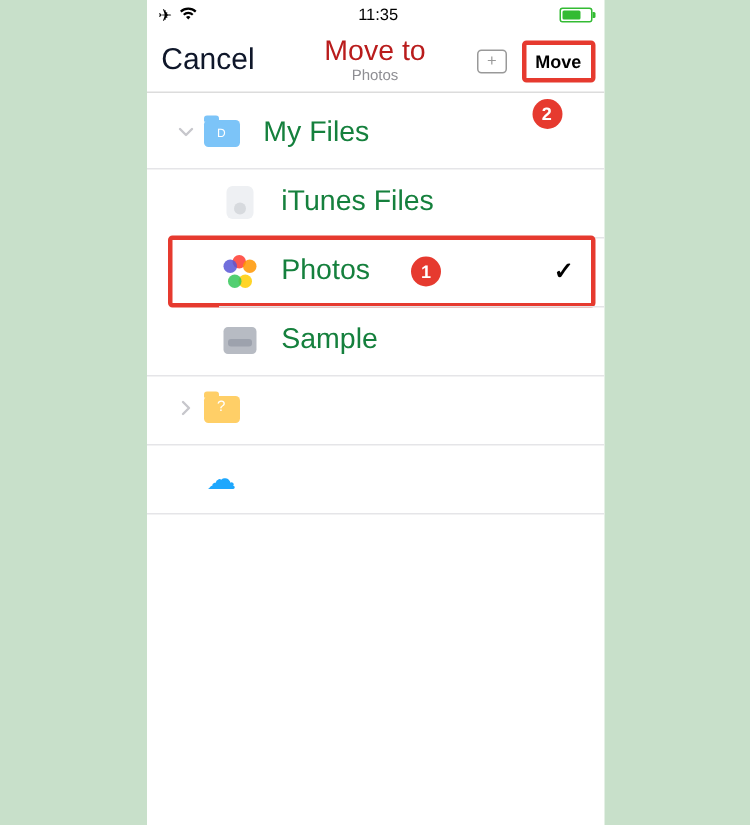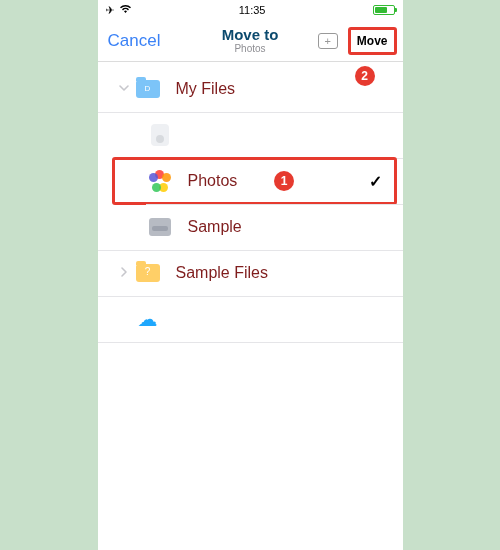--- a/index.html
+++ b/index.html
@@ -45,23 +45,23 @@
   .battery-fill { position:absolute; left:1px; top:1px; bottom:1px; width:60%; background:#3b3; border-radius:1px;}
   .nav {
     height: 42px;
     display:flex;
     align-items:center;
     justify-content:space-between;
     padding: 0 6px;
     border-bottom: 0.5px solid #dcdcdc;
     position: relative;
   }
-  .nav-left { font-size: 17px; color:#3b82f6; padding-left:4px; cursor:pointer;}
+  .nav-left { font-size: 20px; color:#0f172a; padding-left:4px; cursor:pointer;}
   .nav-center { position:absolute; left:0; right:0; text-align:center; pointer-events:none;}
-  .nav-title { font-size: 15px; font-weight:700; color:#0c4a6e; line-height:1.1;}
+  .nav-title { font-size: 19px; font-weight:400; color:#b91c1c; line-height:1.1;}
   .nav-sub { font-size: 10px; color:#8e8e93; line-height:1.1; }
   .nav-right { display:flex; align-items:center; gap:10px; z-index:1;}
   .newfolder {
     display:inline-flex; width:20px; height:16px;
     border:1.5px solid #999; border-radius:3px; position:relative;
     align-items:center; justify-content:center; font-size:11px; color:#999;
     cursor:pointer;
   }
   .move-btn {
     font-size:12px; font-weight:600; color:#000;
@@ -92,21 +92,21 @@
   .row-sep.indent { left:48px; }
   .chev {
     width: 20px; text-align:center; color:#c7c7cc; font-size:13px;
     cursor:pointer;
   }
   .icon {
     width: 28px; height:28px; margin-right: 14px;
     display:inline-flex; align-items:center; justify-content:center;
     font-size: 20px;
   }
-  .label { font-size: 16px; color:#7f1d1d; }
+  .label { font-size: 19px; color:#15803d; }
   .indent1 { padding-left: 48px; }
   .check { position:absolute; right:20px; font-size:16px; color:#000; font-weight:600;}
   .highlight {
     position:absolute;
     border: 3px solid #e63a2f;
     border-radius:3px;
     pointer-events:none;
   }
   .hl-row { left:14px; right:6px; top:-1px; bottom:-1px;}
   .callout-1 {
@@ -198,20 +198,21 @@
           </span>
         </span>
       <span class="label">My Files</span>
       <div class="row-sep full"></div>
     </div>
 
     <div class="row indent1">
       <span class="icon">
           <span class="itunes-ic"></span>
         </span>
+      <span class="label">iTunes Files</span>
       <div class="row-sep indent"></div>
     </div>
 
     <div class="row indent1" style="position:relative;">
       <div class="highlight hl-row"></div>
       <span class="icon">
         <span class="photos-ic">
             <span class="p1"></span>
             <span class="p2"></span>
             <span class="p3"></span>
@@ -237,21 +238,20 @@
       <span class="chev">
         <svg width="12" height="12" viewBox="0 0 12 12">
             <path d="M4 2 L8 6 L4 10" stroke="#c7c7cc" stroke-width="1.6" fill="none" stroke-linecap="round" stroke-linejoin="round"></path>
           </svg>
       </span>
       <span class="icon">
           <span class="folder-yellow">
             <span class="q">?</span>
           </span>
         </span>
-      <span class="label">Sample Files</span>
       <div class="row-sep full"></div>
     </div>
 
     <div class="row" style="padding-left:36px;">
       <span class="icon cloud-ic">☁</span>
       <div class="row-sep full"></div>
     </div>
 
   </div>
 </div>

